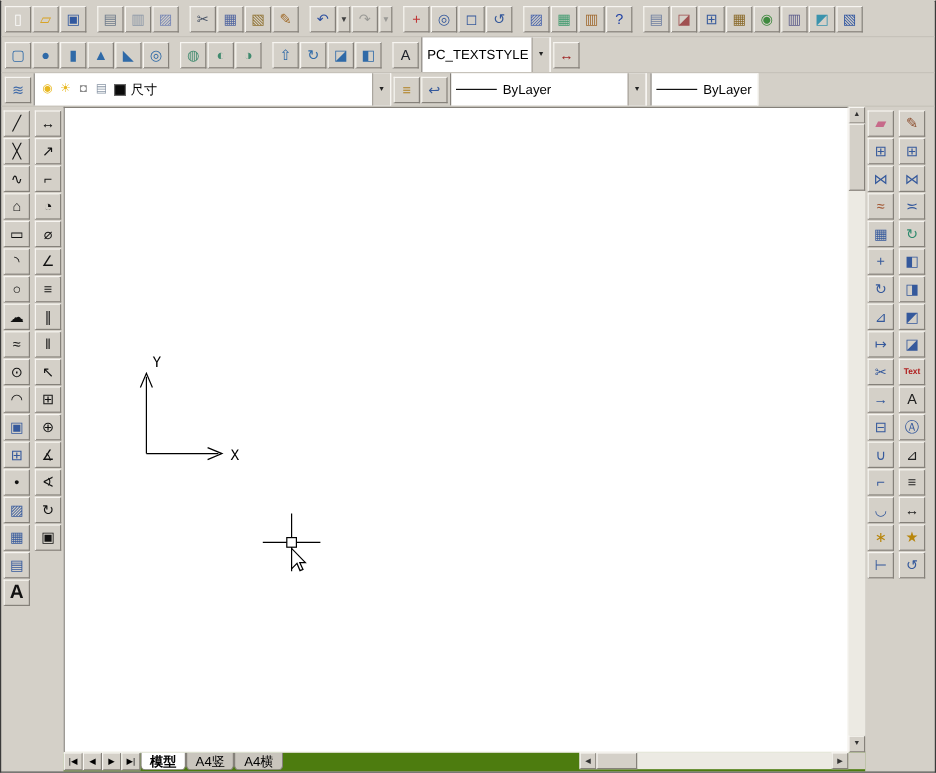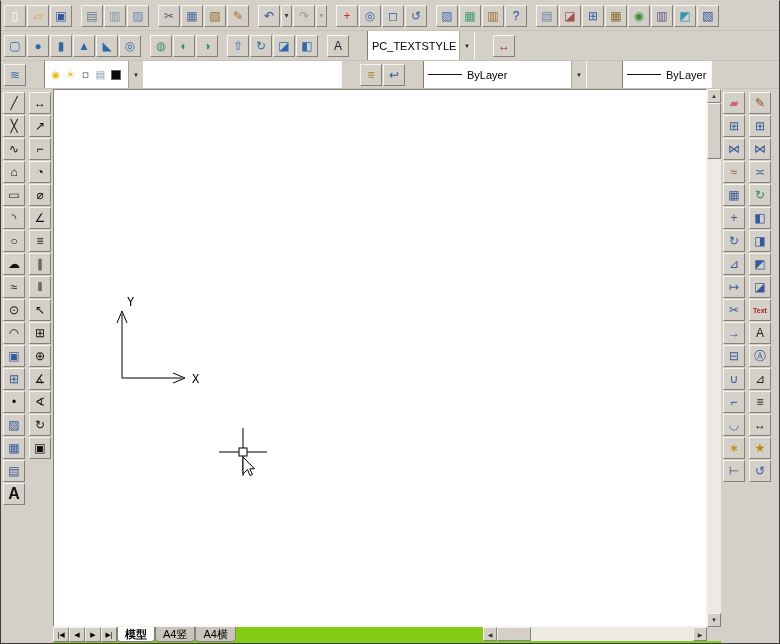--- a/index.html
+++ b/index.html
@@ -7,41 +7,41 @@
   body{font-family:"Liberation Sans",sans-serif;font-size:11px;background:#d4d0c8;color:#000}
   .app{width:780px;height:644px;background:#d4d0c8;border:1px solid #3a3a3a;border-top-color:#d4d0c8;display:flex;flex-direction:column;overflow:hidden}
   .trow{flex:0 0 auto;display:flex;align-items:center;padding:2px 3px;gap:1px;overflow:hidden;border-bottom:1px solid #c6c2ba}
   .trow.r1{height:30px}.trow.r2{height:30px}.trow.r3{height:28px}
   .iconlist{display:inline-flex;gap:1px;align-items:center;flex:0 0 auto}
   .tbtn{flex:0 0 auto;width:22px;height:22px;display:inline-flex;align-items:center;justify-content:center;background:#d4d0c8;border:1px solid;border-color:#f7f5f1 #85817a #85817a #f7f5f1;font-size:12px;line-height:1;user-select:none;cursor:default}
   .tbtn.small{width:11px;font-size:8px}
   .tbtn.big{font-size:16px;font-weight:bold}
   .tbtn.tiny{font-size:7px;font-weight:bold;letter-spacing:0}
   .tsep{width:7px;height:22px;flex:0 0 auto}
-  .combo{height:32px;background:#fff;border:1px solid;border-color:#85817a #f7f5f1 #f7f5f1 #85817a;display:inline-flex;align-items:center;margin:0 17px;padding-left:4px;overflow:hidden;flex:0 0 auto}
+  .combo{height:32px;background:#fff;border:1px solid;border-color:#85817a #f7f5f1 #f7f5f1 #85817a;display:inline-flex;align-items:center;margin:0 1px;padding-left:4px;overflow:hidden;flex:0 0 auto}
   .combo-val{flex:1;font-size:11px;white-space:nowrap;overflow:hidden}
   .combo-btn{width:15px;height:100%;background:#d4d0c8;border-left:1px solid #aaa69e;display:inline-flex;align-items:center;justify-content:center;font-size:6px;color:#222;flex:0 0 auto;margin-left:3px}
   .swatch{width:10px;height:10px;border:1px solid #666;margin-right:4px;flex:0 0 auto}
   .mini{display:inline-flex;gap:2px;margin-right:4px;flex:0 0 auto}
   .mini .tbtn{width:13px;height:15px;border:none;background:transparent;font-size:10px}
   .ltline{width:34px;border-top:1px solid #111;margin-right:5px;flex:0 0 auto}
   .middle{flex:1;display:flex;min-height:0}
   .vtools{flex:0 0 auto;display:flex;gap:2px;padding:3px 1px;align-items:flex-start;overflow:hidden}
   .vtools.left{width:52px}
   .vtools.right{width:58px}
   .vcol{display:flex;flex-direction:column;gap:1px;width:24px;align-items:center}
   .canvas-zone{flex:1;display:flex;flex-direction:column;min-width:0}
   .canvas-row{flex:1;display:flex;min-height:0}
   .canvas{flex:1;background:#fff;border:1px solid;border-color:#85817a #f7f5f1 #f7f5f1 #85817a;position:relative;overflow:hidden}
   .vscroll{width:14px;background:#eceae3;display:flex;flex-direction:column;flex:0 0 auto}
   .sbtn{width:14px;height:14px;background:#d4d0c8;border:1px solid;border-color:#f7f5f1 #85817a #85817a #f7f5f1;display:inline-flex;align-items:center;justify-content:center;font-size:6px;color:#333;flex:0 0 auto;user-select:none}
   .vthumb{width:14px;height:56px;background:#d4d0c8;border:1px solid;border-color:#f7f5f1 #85817a #85817a #f7f5f1;flex:0 0 auto}
   .hthumb{width:34px;height:14px;background:#d4d0c8;border:1px solid;border-color:#f7f5f1 #85817a #85817a #f7f5f1;flex:0 0 auto}
   .fill{flex:1}
-  .bottombar{height:16px;display:flex;align-items:flex-start;background:#84cc16;flex:0 0 auto}
+  .bottombar{height:16px;display:flex;align-items:flex-start;background:#4d7c0f;flex:0 0 auto}
   .navbtn{width:16px;height:15px;background:#d4d0c8;border:1px solid;border-color:#f7f5f1 #85817a #85817a #f7f5f1;display:inline-flex;align-items:center;justify-content:center;font-size:7px;flex:0 0 auto;user-select:none}
   .tab{height:15px;padding:1px 7px;border:1px solid #85817a;border-top:none;background:#c9c5bd;font-size:11px;display:inline-flex;align-items:center;border-radius:0 0 4px 4px;flex:0 0 auto;white-space:nowrap}
   .tab.active{background:#fff;font-weight:bold}
   .hscroll{width:224px;height:14px;background:#eceae3;display:flex;flex:0 0 auto}
   .corner{width:14px;height:14px;background:#d4d0c8;flex:0 0 auto}
   .cmd{flex:0 0 auto;height:66px;padding:2px 2px 1px;display:flex;flex-direction:column;border-top:1px solid #f7f5f1}
   .cmd-main{flex:1;display:flex;border:1px solid;border-color:#85817a #f7f5f1 #f7f5f1 #85817a;background:#fff;min-height:0}
   .cmd-text{flex:1;font-family:"DejaVu Sans Mono",monospace;font-size:12px;line-height:16px;padding:0 3px;overflow:hidden;white-space:pre}
   .cmd-scroll{width:14px;background:#eceae3;display:flex;flex-direction:column;flex:0 0 auto}
   .cmd-bottom{height:13px;display:flex;justify-content:flex-end;align-items:center;flex:0 0 auto}
@@ -125,20 +125,21 @@
         <span class="tbtn" style="color: rgb(63, 106, 168);">≋</span>
       </span>
     <div class="combo" style="width:298px">
       <span class="mini">
           <span class="tbtn" style="color: rgb(232, 184, 32);">◉</span>
           <span class="tbtn" style="color: rgb(232, 184, 32);">☀</span>
           <span class="tbtn" style="color: rgb(138, 138, 138);">◘</span>
           <span class="tbtn" style="color: rgb(138, 150, 166);">▤</span>
         </span>
       <span class="swatch" style="background:#0b0b0b"></span>
+      <span class="combo-val">尺寸</span>
       <span class="combo-btn">▼</span>
     </div>
     <span class="iconlist">
         <span class="tbtn" style="color: rgb(176, 128, 32);">≡</span>
         <span class="tbtn" style="color: rgb(53, 89, 156);">↩</span>
       </span>
     <div class="combo" style="width:164px">
       <span class="ltline"></span>
       <span class="combo-val">ByLayer</span>
       <span class="combo-btn">▼</span>

